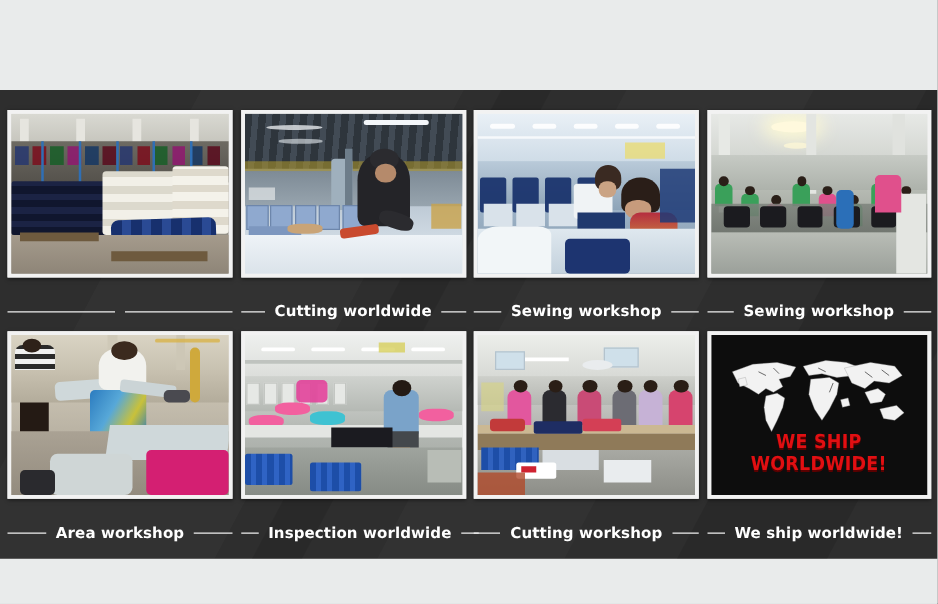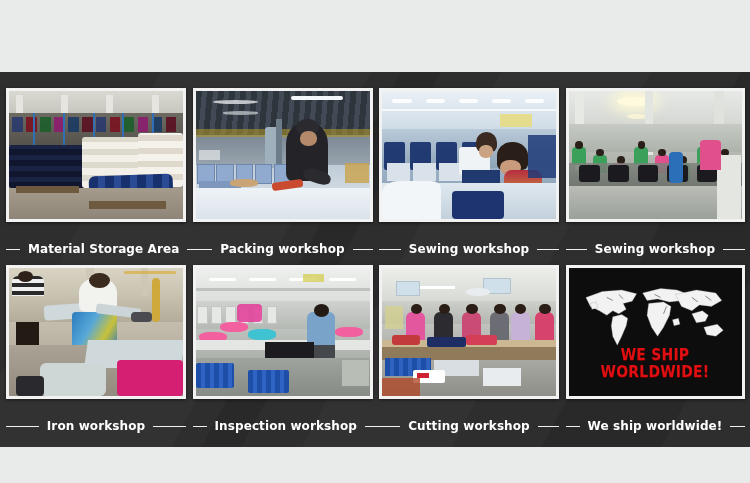--- a/index.html
+++ b/index.html
@@ -166,21 +166,20 @@
                 <div class="o" style="left:74%;top:33%;width:26%;height:42%;background:repeating-linear-gradient(0deg,#f4f2ea 0 7px,#ded9cc 7px 13px);border-radius:3px;"></div>
                 <div class="o" style="left:46%;top:66%;width:48%;height:22%;background:repeating-linear-gradient(90deg,#17306e 0 9px,#2a4a94 9px 16px);border-radius:6px;transform:rotate(-2deg);"></div>
                 <div class="o" style="left:0;top:76%;width:100%;height:24%;background:linear-gradient(#a59b8c,#8e8578);"></div>
                 <div class="o" style="left:4%;top:74%;width:36%;height:6%;background:#6e5a3e;"></div>
                 <div class="o" style="left:46%;top:86%;width:44%;height:6%;background:#6e5a3e;"></div>
               </div>
             </div>
           </div>
           <div class="caption">
             <span class="cap-line"></span>
-            <span class="cap-text">Material Storage Area</span>
             <span class="cap-line"></span>
           </div>
         </div>
         <div class="cell" style="left: 192.5px; top: 16px; width: 180px; height: 174px;">
           <div class="thumb" title="Worker in black hooded top cutting fabric on a long white table with blue bins and ceiling fans">
             <div class="photo">
               <div class="scene s2">
                 <div class="o" style="left:0;top:0;width:100%;height:34%;background:repeating-linear-gradient(95deg,#2e353c 0 6px,#424b55 6px 11px);"></div>
                 <div class="o" style="left:10%;top:7%;width:26%;height:3%;background:#d9dde0;border-radius:50%;opacity:.85;"></div>
                 <div class="o" style="left:16%;top:16%;width:20%;height:2.5%;background:#cfd4d8;border-radius:50%;opacity:.7;"></div>
@@ -202,21 +201,21 @@
                 <div class="o" style="left:62%;top:62%;width:16%;height:10%;background:#2b2b2f;border-radius:40%;transform:rotate(18deg);"></div>
                 <div class="o" style="left:0;top:76%;width:100%;height:24%;background:linear-gradient(#eef3f7,#dbe3ea);"></div>
                 <div class="o" style="left:44%;top:70%;width:18%;height:6%;background:#c94a2e;border-radius:3px;transform:rotate(-8deg);"></div>
                 <div class="o" style="left:20%;top:69%;width:16%;height:6%;background:#c9a477;border-radius:40%;"></div>
                 <div class="o" style="left:86%;top:56%;width:14%;height:16%;background:#c9a24a;opacity:.8;"></div>
               </div>
             </div>
           </div>
           <div class="caption">
             <span class="cap-line"></span>
-            <span class="cap-text">Packing workshop</span>
+            <span class="cap-text">Cutting worldwide</span>
             <span class="cap-line"></span>
           </div>
         </div>
         <div class="cell" style="left: 379px; top: 16px; width: 180px; height: 174px;">
           <div class="thumb" title="Rows of industrial sewing machines with operators stitching denim garments in a bright hall">
             <div class="photo">
               <div class="scene s3">
                 <div class="o" style="left:0;top:0;width:100%;height:30%;background:linear-gradient(#e9f0f6,#cfdce7);"></div>
                 <div class="o" style="left:6%;top:6%;width:11%;height:3%;background:#ffffff;opacity:.9;border-radius:2px;"></div>
                 <div class="o" style="left:25%;top:6%;width:11%;height:3%;background:#ffffff;opacity:.9;border-radius:2px;"></div>
@@ -322,21 +321,21 @@
                 <div class="o" style="left:0;top:60%;width:100%;height:40%;background:linear-gradient(#aaa294,#938b7e);"></div>
                 <div class="o" style="left:44%;top:56%;width:56%;height:22%;background:#cfd8da;transform:skewX(-8deg);"></div>
                 <div class="o" style="left:62%;top:72%;width:38%;height:28%;background:#d41f72;border-radius:4px;"></div>
                 <div class="o" style="left:18%;top:74%;width:38%;height:26%;background:#cfd6d6;border-radius:6px;"></div>
                 <div class="o" style="left:4%;top:84%;width:16%;height:16%;background:#2a2a2e;border-radius:4px;"></div>
               </div>
             </div>
           </div>
           <div class="caption">
             <span class="cap-line"></span>
-            <span class="cap-text">Iron workshop</span>
+            <span class="cap-text">Area workshop</span>
             <span class="cap-line"></span>
           </div>
         </div>
         <div class="cell" style="left: 192.5px; top: 193px; width: 180px; height: 174px;">
           <div class="thumb" title="Inspection hall with a worker on a stool at a white table, pink basins and blue plastic crates">
             <div class="photo">
               <div class="scene s6">
                 <div class="o" style="left:0;top:0;width:100%;height:26%;background:linear-gradient(#eef0ee,#dcdedb);"></div>
                 <div class="o" style="left:8%;top:8%;width:15%;height:2.5%;background:#ffffff;border-radius:2px;"></div>
                 <div class="o" style="left:31%;top:8%;width:15%;height:2.5%;background:#ffffff;border-radius:2px;"></div>
@@ -364,21 +363,21 @@
                 <div class="o" style="left:40%;top:58%;width:28%;height:12%;background:#1b1b20;"></div>
                 <div class="o" style="left:0;top:70%;width:100%;height:30%;background:linear-gradient(#9fa49e,#868b85);"></div>
                 <div class="o" style="left:0;top:74%;width:22%;height:20%;background:repeating-linear-gradient(90deg,#1d4ea8 0 5px,#2f63c4 5px 9px);border-radius:2px;"></div>
                 <div class="o" style="left:30%;top:80%;width:24%;height:18%;background:repeating-linear-gradient(90deg,#1d4ea8 0 5px,#2f63c4 5px 9px);border-radius:2px;"></div>
                 <div class="o" style="left:84%;top:72%;width:16%;height:20%;background:#b8bdb6;"></div>
               </div>
             </div>
           </div>
           <div class="caption">
             <span class="cap-line"></span>
-            <span class="cap-text">Inspection workshop</span>
+            <span class="cap-text">Inspection worldwide</span>
             <span class="cap-line"></span>
           </div>
         </div>
         <div class="cell" style="left: 379px; top: 193px; width: 180px; height: 174px;">
           <div class="thumb" title="Workers sorting and packing folded clothing into boxes on wooden tables">
             <div class="photo">
               <div class="scene s7">
                 <div class="o" style="left:0;top:0;width:100%;height:26%;background:linear-gradient(#eceeea,#d8dad6);"></div>
                 <div class="o" style="left:8%;top:10%;width:14%;height:12%;background:#cfe0ea;border:1px solid #b4c3cd;"></div>
                 <div class="o" style="left:58%;top:8%;width:16%;height:12%;background:#cfe0ea;border:1px solid #b4c3cd;"></div>

